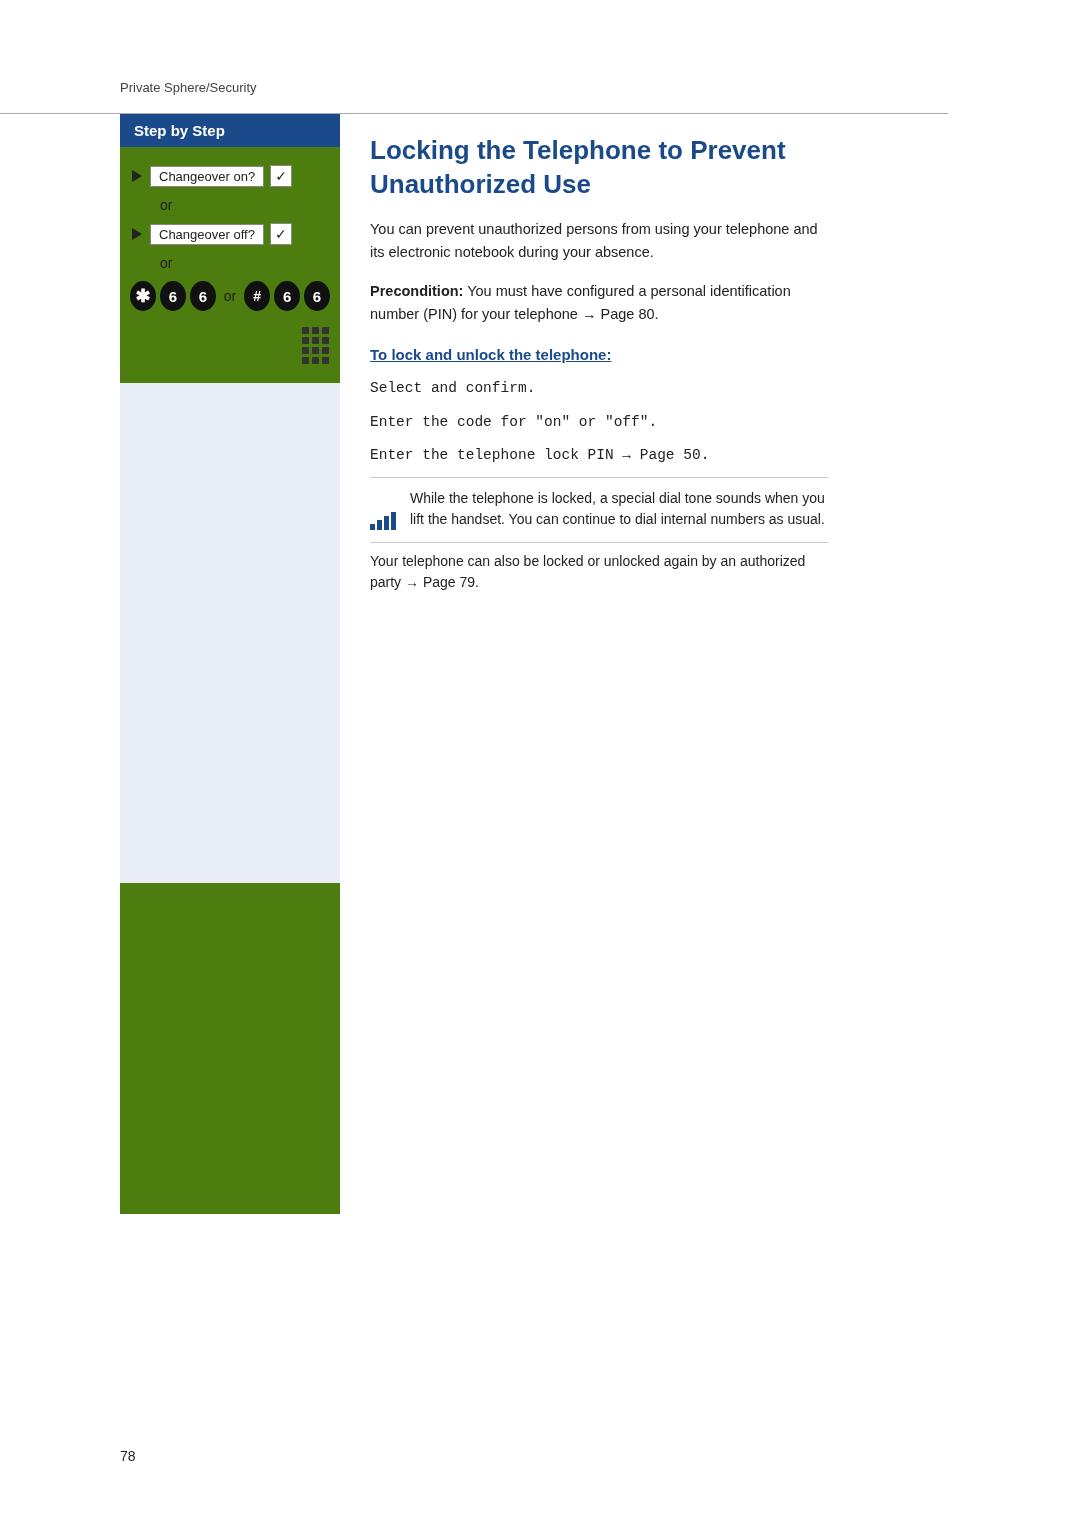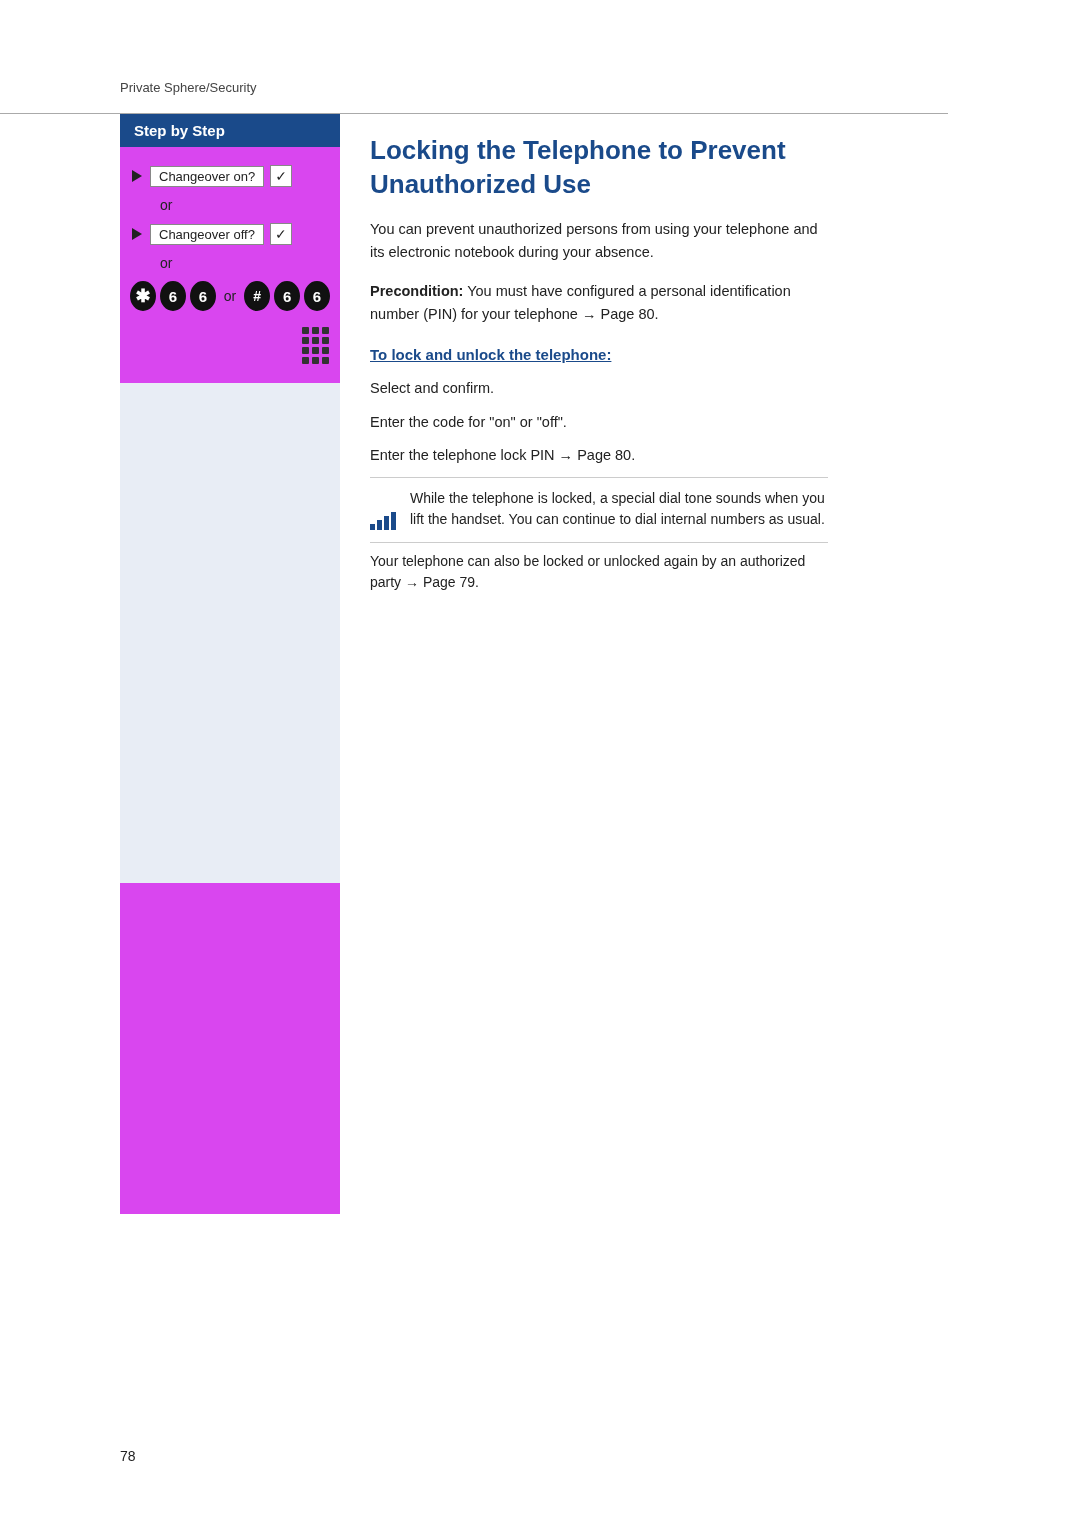--- a/index.html
+++ b/index.html
@@ -204,20 +204,21 @@
       display: flex;
       align-items: flex-start;
       margin-bottom: 10px;
       gap: 10px;
     }
 
     .instruction-text {
       font-size: 14.5px;
       line-height: 1.6;
       color: #222;
+      font-family: Liberation Mono, monospace;
     }
 
     .note-row {
       display: flex;
       align-items: flex-end;
       margin-bottom: 12px;
       gap: 10px;
       border-top: 1px solid #ccc;
       padding-top: 10px;
     }
@@ -270,21 +271,21 @@
     }
 
     
     .sidebar-spacer {
       flex: 1;
       background: #e8edf5;
       min-height: 500px;
     }
 
     .sidebar-full {
-      background: #d946ef;
+      background: #4d7c0f;
       width: 220px;
       min-width: 220px;
     }
 
     .sidebar-interactions {
       padding: 10px 0;
     }
 
   </style>
 </head>
@@ -374,21 +375,21 @@
 
       <div class="instruction-row">
         <span class="instruction-text">Select and confirm.</span>
       </div>
 
       <div class="instruction-row">
         <span class="instruction-text">Enter the code for "on" or "off".</span>
       </div>
 
       <div class="instruction-row">
-        <span class="instruction-text">Enter the telephone lock PIN → Page 80.</span>
+        <span class="instruction-text">Enter the telephone lock PIN → Page 50.</span>
       </div>
 
       <div class="note-row">
         <div class="note-icon">
           <div class="signal-bars">
             <div class="bar bar1"></div>
             <div class="bar bar2"></div>
             <div class="bar bar3"></div>
             <div class="bar bar4"></div>
           </div>

